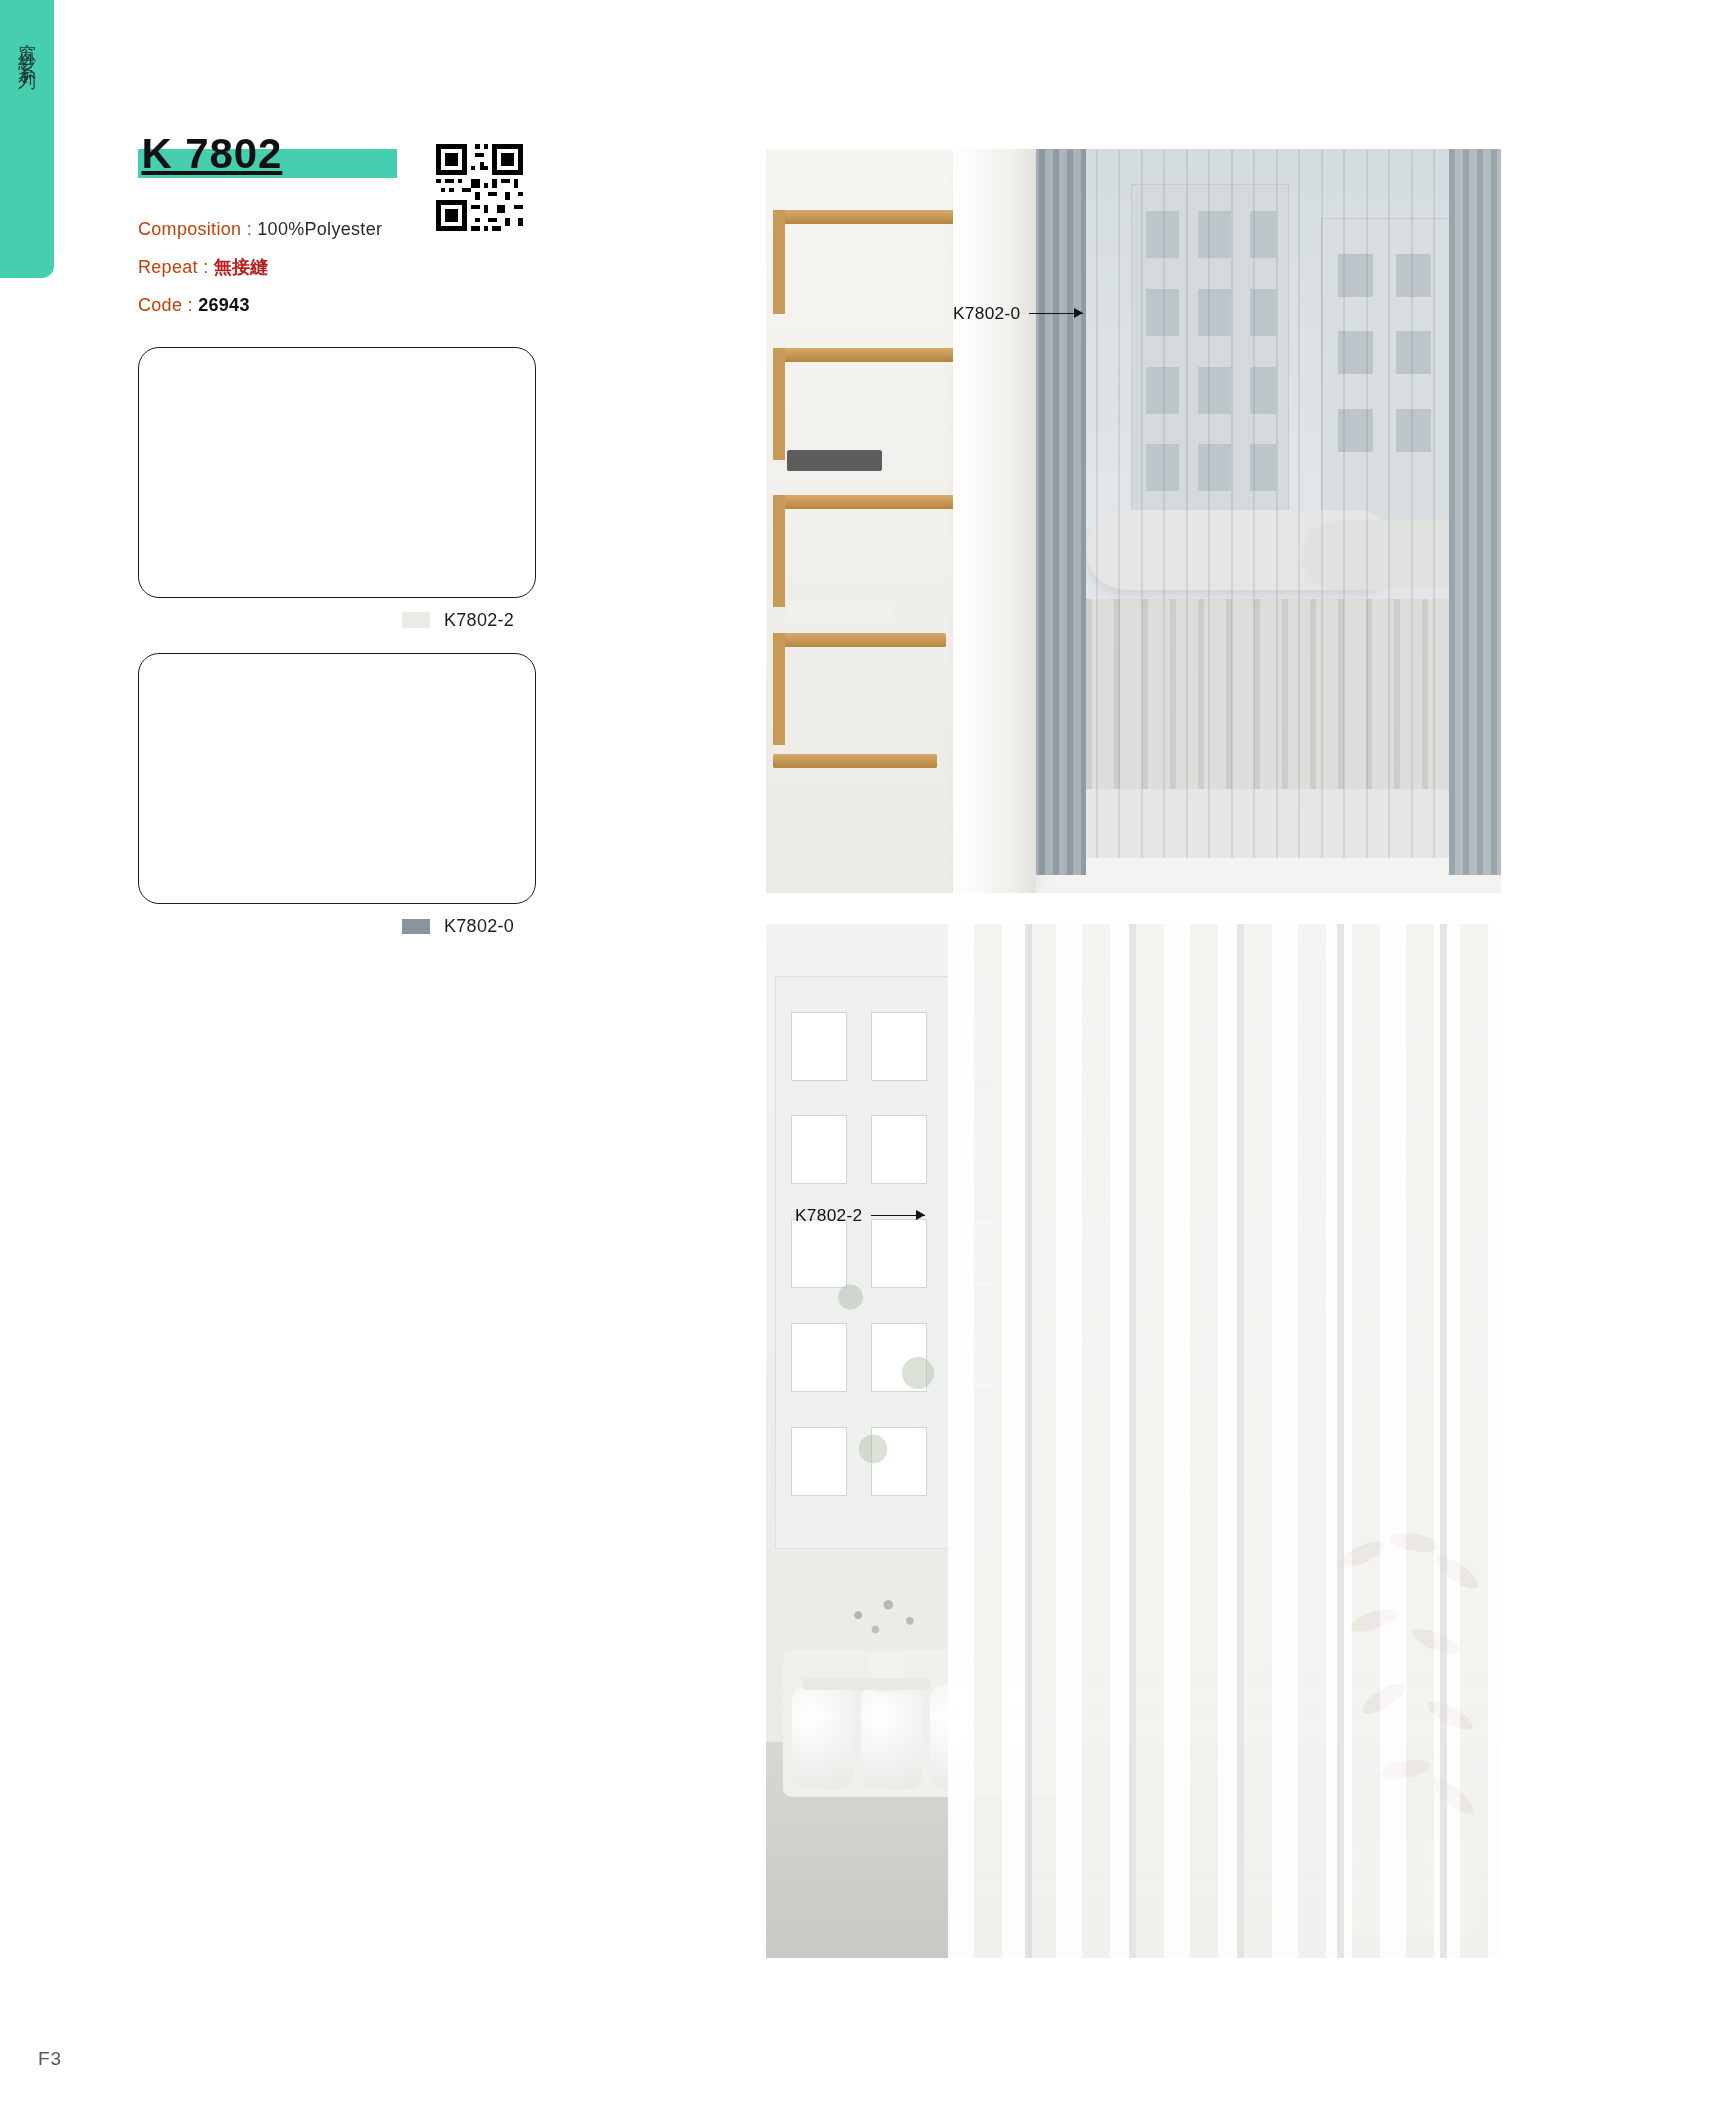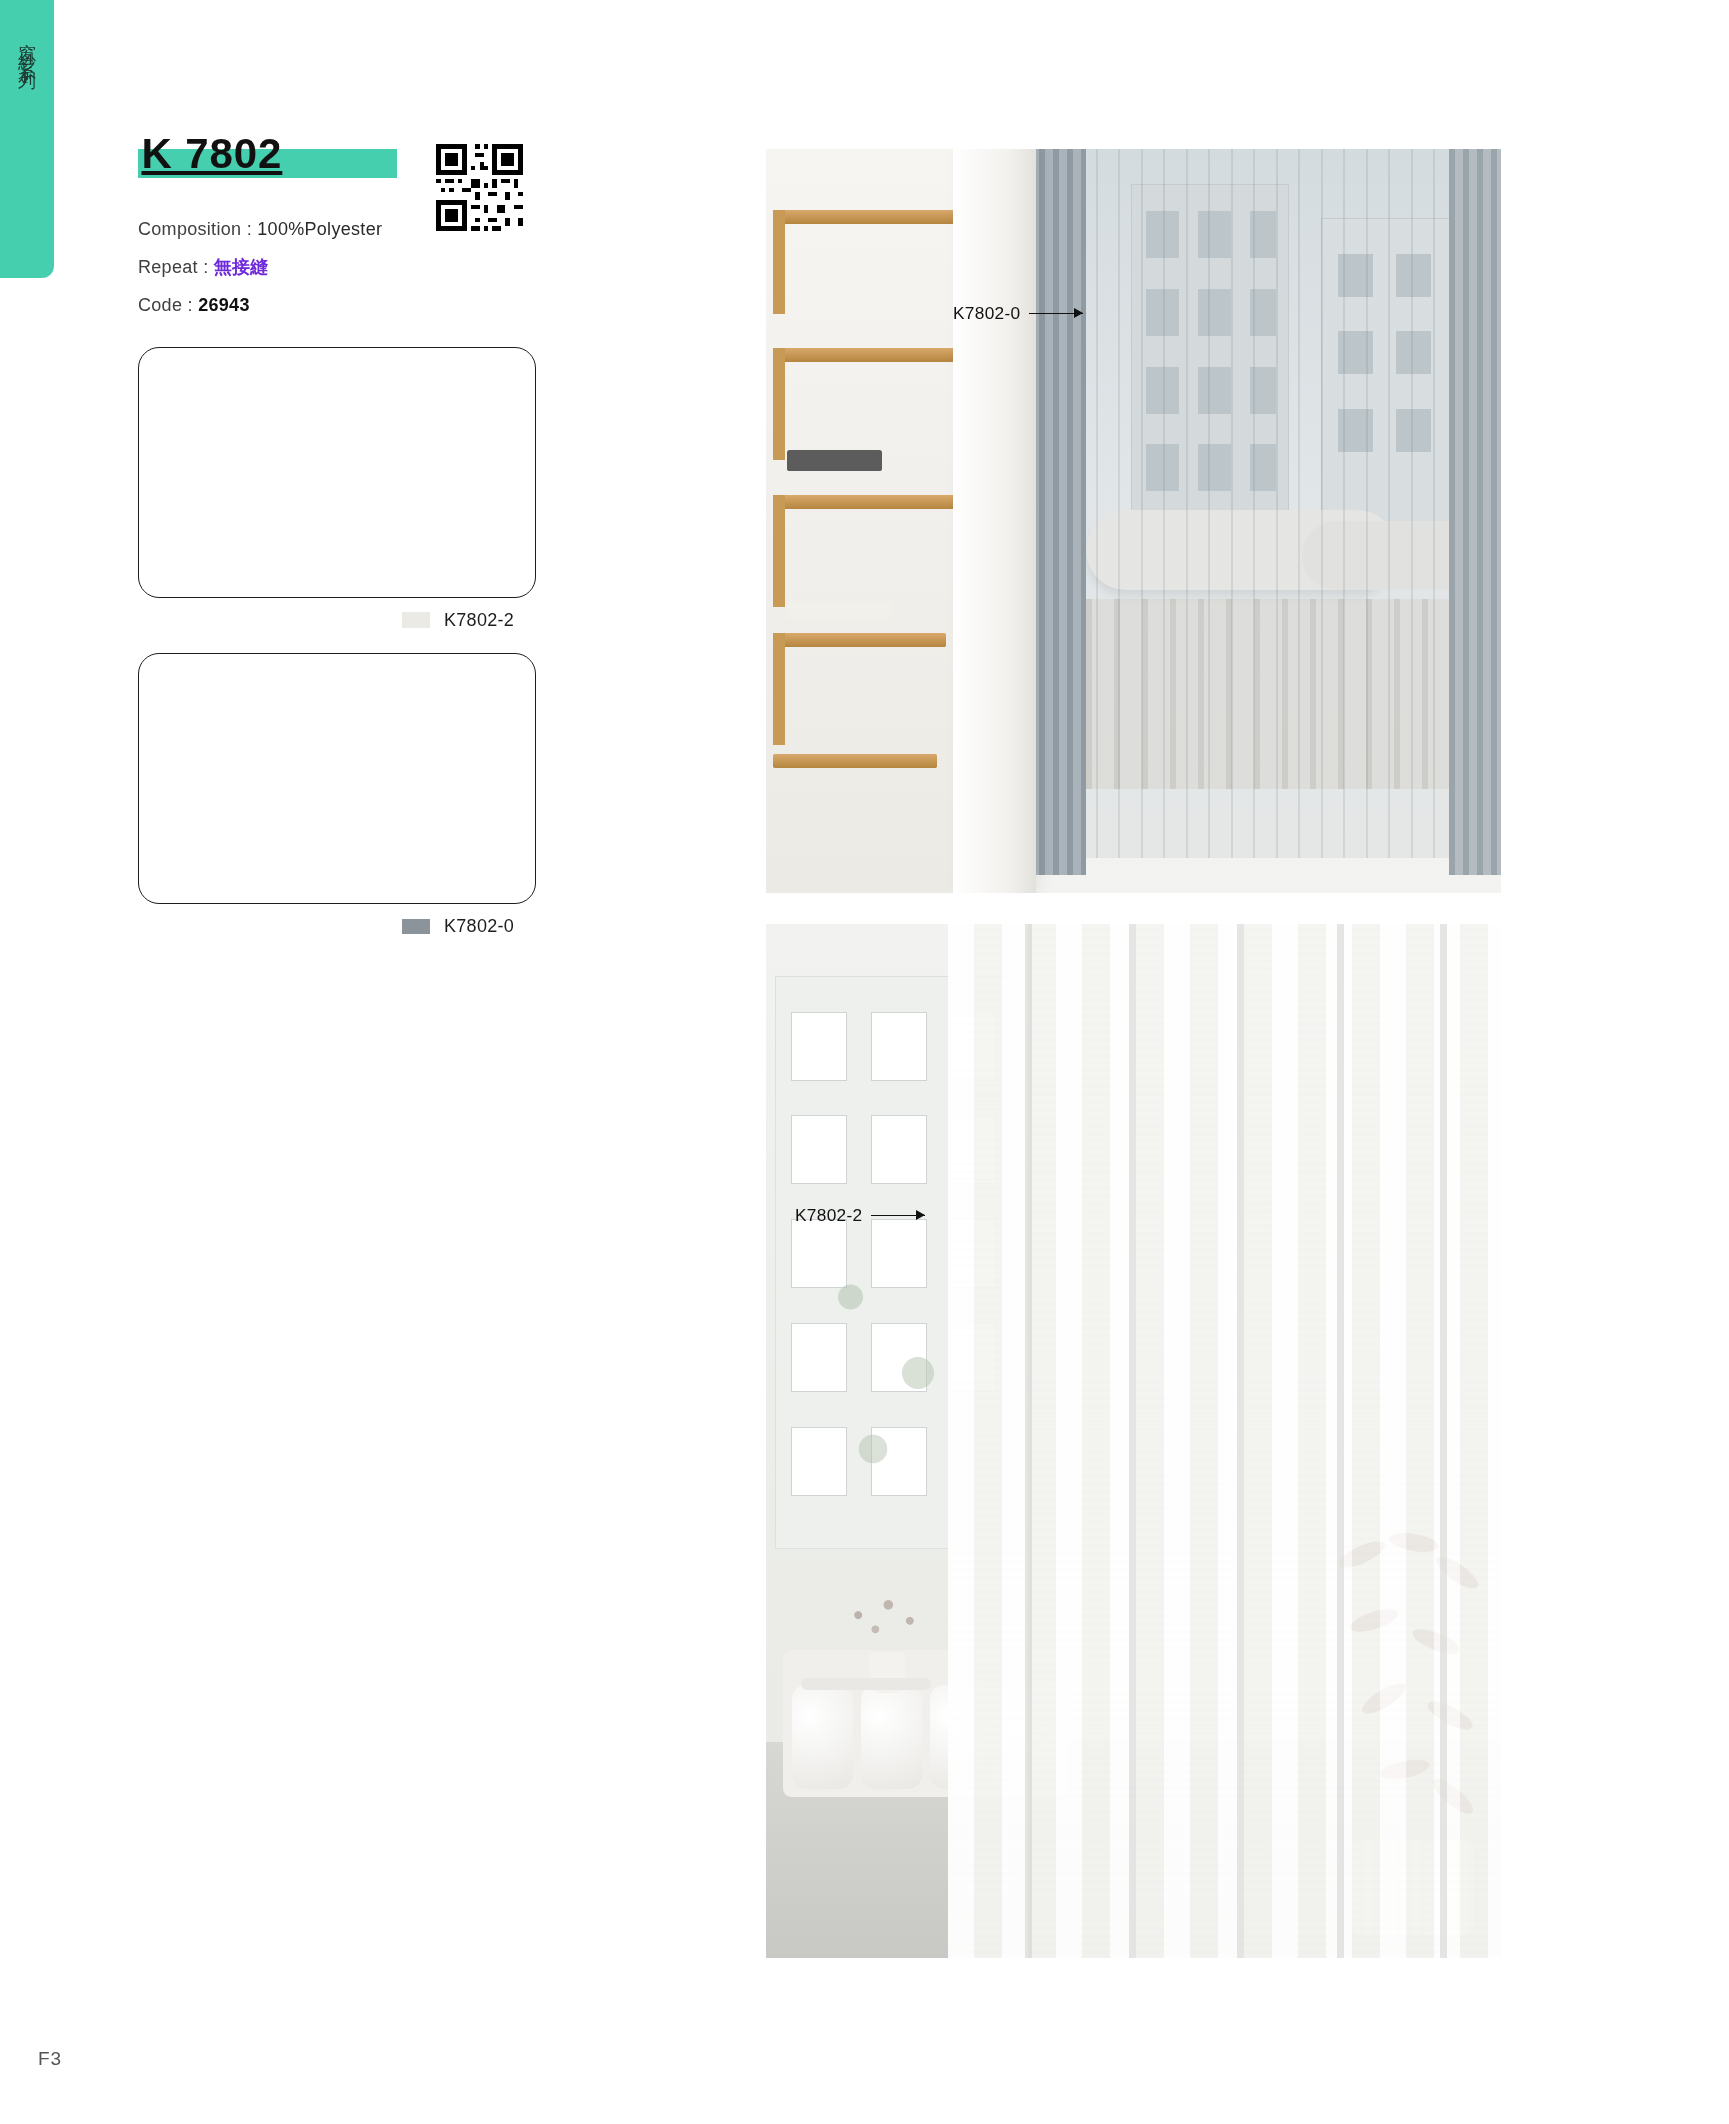--- a/index.html
+++ b/index.html
@@ -84,22 +84,22 @@
   }
   .qr svg { display: block; }
 
   .spec {
     margin-top: 19px;
     font-size: 18px;
     line-height: 38px;
     color: #2a2a2a;
     letter-spacing: 0.3px;
   }
-  .spec .lbl { color: #404040; }
-  .spec .red { color: #6d28d9; font-weight: bold; }
+  .spec .lbl { color: #c2410c; }
+  .spec .red { color: #b91c1c; font-weight: bold; }
   .spec .bold { font-weight: bold; color: #111; }
 
   
   .mood-wrap {
     position: relative;
     margin-top: 36px;
     width: 406px;
     height: 285px;
   }
   .mood-beige {

